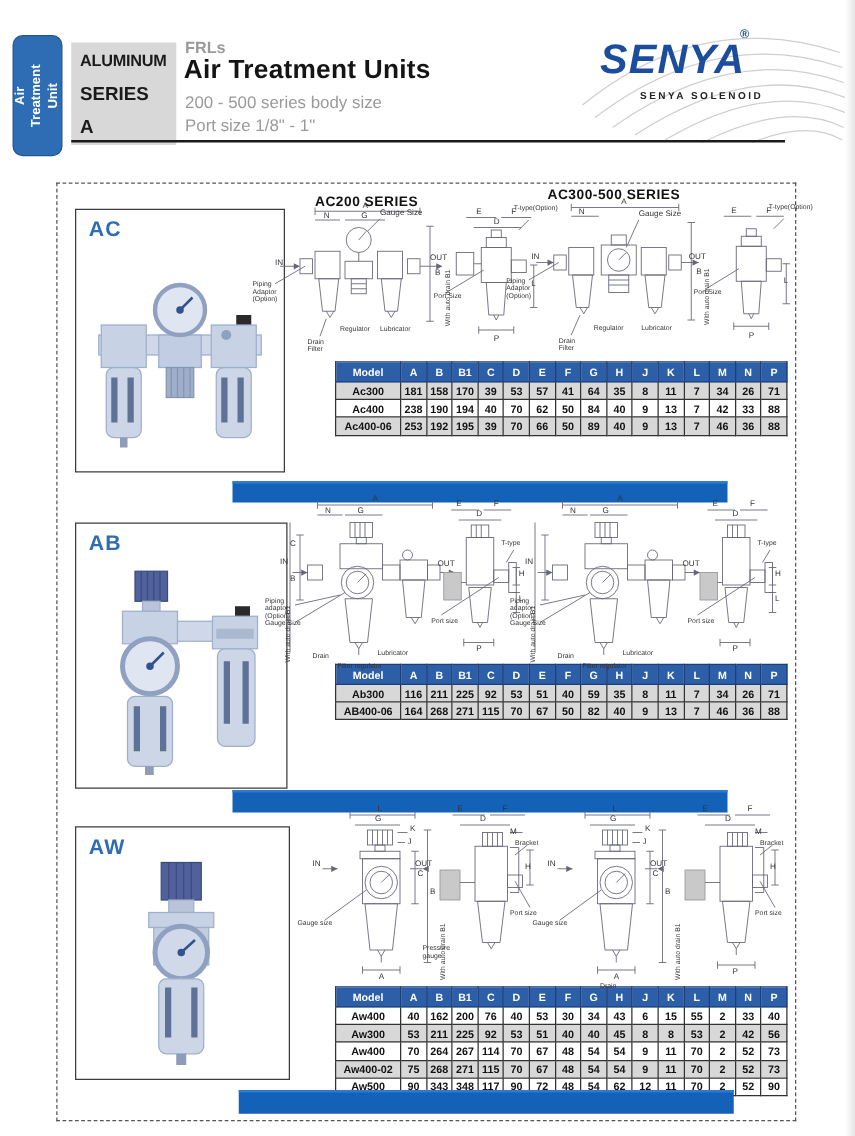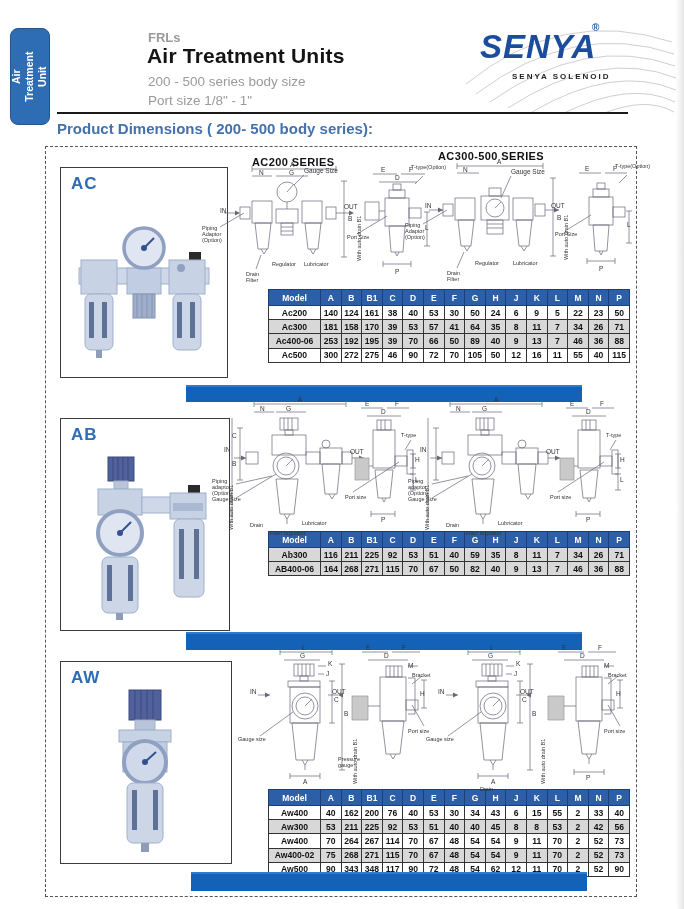--- a/index.html
+++ b/index.html
@@ -53,20 +53,25 @@
         background:linear-gradient(90deg,rgba(0,0,0,0),rgba(0,0,0,.10));}
 </style>
 </head>
 <body>
 
 <div class="page">
 
   <div class="vtab">
     <span>Air Treatment Unit</span>
   </div>
+  <div class="series-box">
+    <div class="sb sb1">ALUMINUM</div>
+    <div class="sb sb2">SERIES</div>
+    <div class="sb sb3">A</div>
+  </div>
   <div class="hdr-cat">FRLs</div>
   <div class="hdr-title">Air Treatment Units</div>
   <div class="hdr-sub" style="top:74px">200 - 500 series body size</div>
   <div class="hdr-sub" style="top:93px">Port size 1/8" - 1"</div>
 
   <div class="logo">
     <svg class="logo-swirl" width="214" height="96" viewBox="0 0 214 96">
       <g stroke="#cfcfcf" stroke-width="1" fill="none">
         <path d="M4 64 Q100 -14 210 22"></path>
         <path d="M14 74 Q112 0 212 34"></path>
@@ -76,21 +81,20 @@
         <path d="M100 94 Q168 60 213 82"></path>
         <path d="M140 94 Q184 76 212 92"></path>
       </g>
     </svg>
     <div class="logo-text">SENYA</div>
     <span class="logo-r">®</span>
     <div class="logo-sub">SENYA SOLENOID</div>
   </div>
   <div class="hdr-line"></div>
 
-  <div class="heading">Product Dimensions ( 200- 500 body series):</div>
 
   <div class="dashed-box"></div>
 
   <div class="pbox" style="left:60px;top:167px;width:166px;height:209px">
     <div class="pbox-label">AC</div>
     <svg width="150" height="160" style="position:absolute;left:8px;top:42px">
       <rect x="10" y="58" width="130" height="16" fill="#cfd8e8" stroke="#9fb0cc"></rect>
       <rect x="12" y="50" width="36" height="34" fill="#c7d2e5" stroke="#9fb0cc"></rect>
       <rect x="16" y="84" width="28" height="56" rx="6" fill="#ccd6e6" stroke="#9fb0cc"></rect>
       <rect x="20" y="92" width="5" height="36" fill="#5e7197"></rect>
@@ -275,91 +279,73 @@
           <th>H</th>
           <th>J</th>
           <th>K</th>
           <th>L</th>
           <th>M</th>
           <th>N</th>
           <th>P</th>
         </tr>
       </thead>
       <tbody>
-        <tr>
-          <td>Ac200</td>
-          <td>140</td>
-          <td>124</td>
-          <td>161</td>
-          <td>38</td>
-          <td>40</td>
-          <td>53</td>
-          <td>30</td>
-          <td>50</td>
-          <td>24</td>
-          <td>6</td>
-          <td>9</td>
-          <td>5</td>
-          <td>22</td>
-          <td>23</td>
-          <td>50</td>
-        </tr>
         <tr class="alt">
           <td>Ac300</td>
           <td>181</td>
           <td>158</td>
           <td>170</td>
           <td>39</td>
           <td>53</td>
           <td>57</td>
           <td>41</td>
           <td>64</td>
           <td>35</td>
           <td>8</td>
           <td>11</td>
           <td>7</td>
           <td>34</td>
           <td>26</td>
           <td>71</td>
         </tr>
+        <tr>
+          <td>Ac400</td>
+          <td>238</td>
+          <td>190</td>
+          <td>194</td>
+          <td>40</td>
+          <td>70</td>
+          <td>62</td>
+          <td>50</td>
+          <td>84</td>
+          <td>40</td>
+          <td>9</td>
+          <td>13</td>
+          <td>7</td>
+          <td>42</td>
+          <td>33</td>
+          <td>88</td>
+        </tr>
         <tr class="alt">
           <td>Ac400-06</td>
           <td>253</td>
           <td>192</td>
           <td>195</td>
           <td>39</td>
           <td>70</td>
           <td>66</td>
           <td>50</td>
           <td>89</td>
           <td>40</td>
           <td>9</td>
           <td>13</td>
           <td>7</td>
           <td>46</td>
           <td>36</td>
           <td>88</td>
-        </tr>
-        <tr>
-          <td>Ac500</td>
-          <td>300</td>
-          <td>272</td>
-          <td>275</td>
-          <td>46</td>
-          <td>90</td>
-          <td>72</td>
-          <td>70</td>
-          <td>105</td>
-          <td>50</td>
-          <td>12</td>
-          <td>16</td>
-          <td>11</td>
-          <td>55</td>
-          <td>40</td>
-          <td>115</td>
         </tr>
       </tbody>
     </table>
 
   <div class="bluebar" style="left:186px;top:385px;width:396px;height:15px"></div>
 
   <div class="pbox" style="left:60px;top:418px;width:168px;height:211px">
     <div class="pbox-label">AB</div>
     <svg width="150" height="170" style="position:absolute;left:9px;top:32px">
       <rect x="38" y="6" width="26" height="24" fill="#51619c" stroke="#3c4a7e"></rect>

